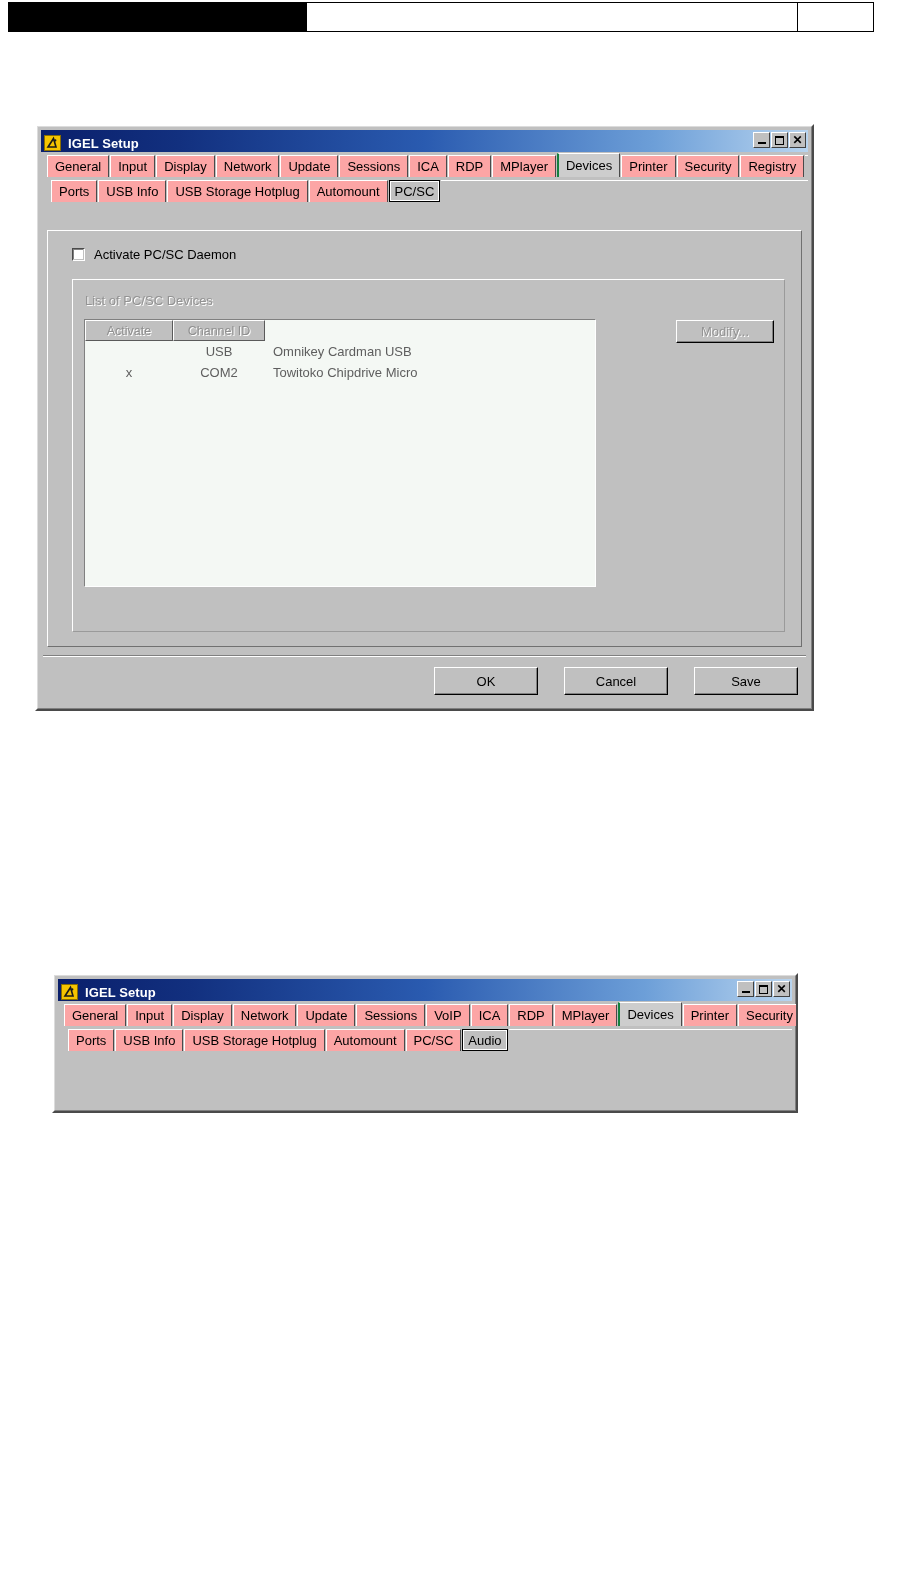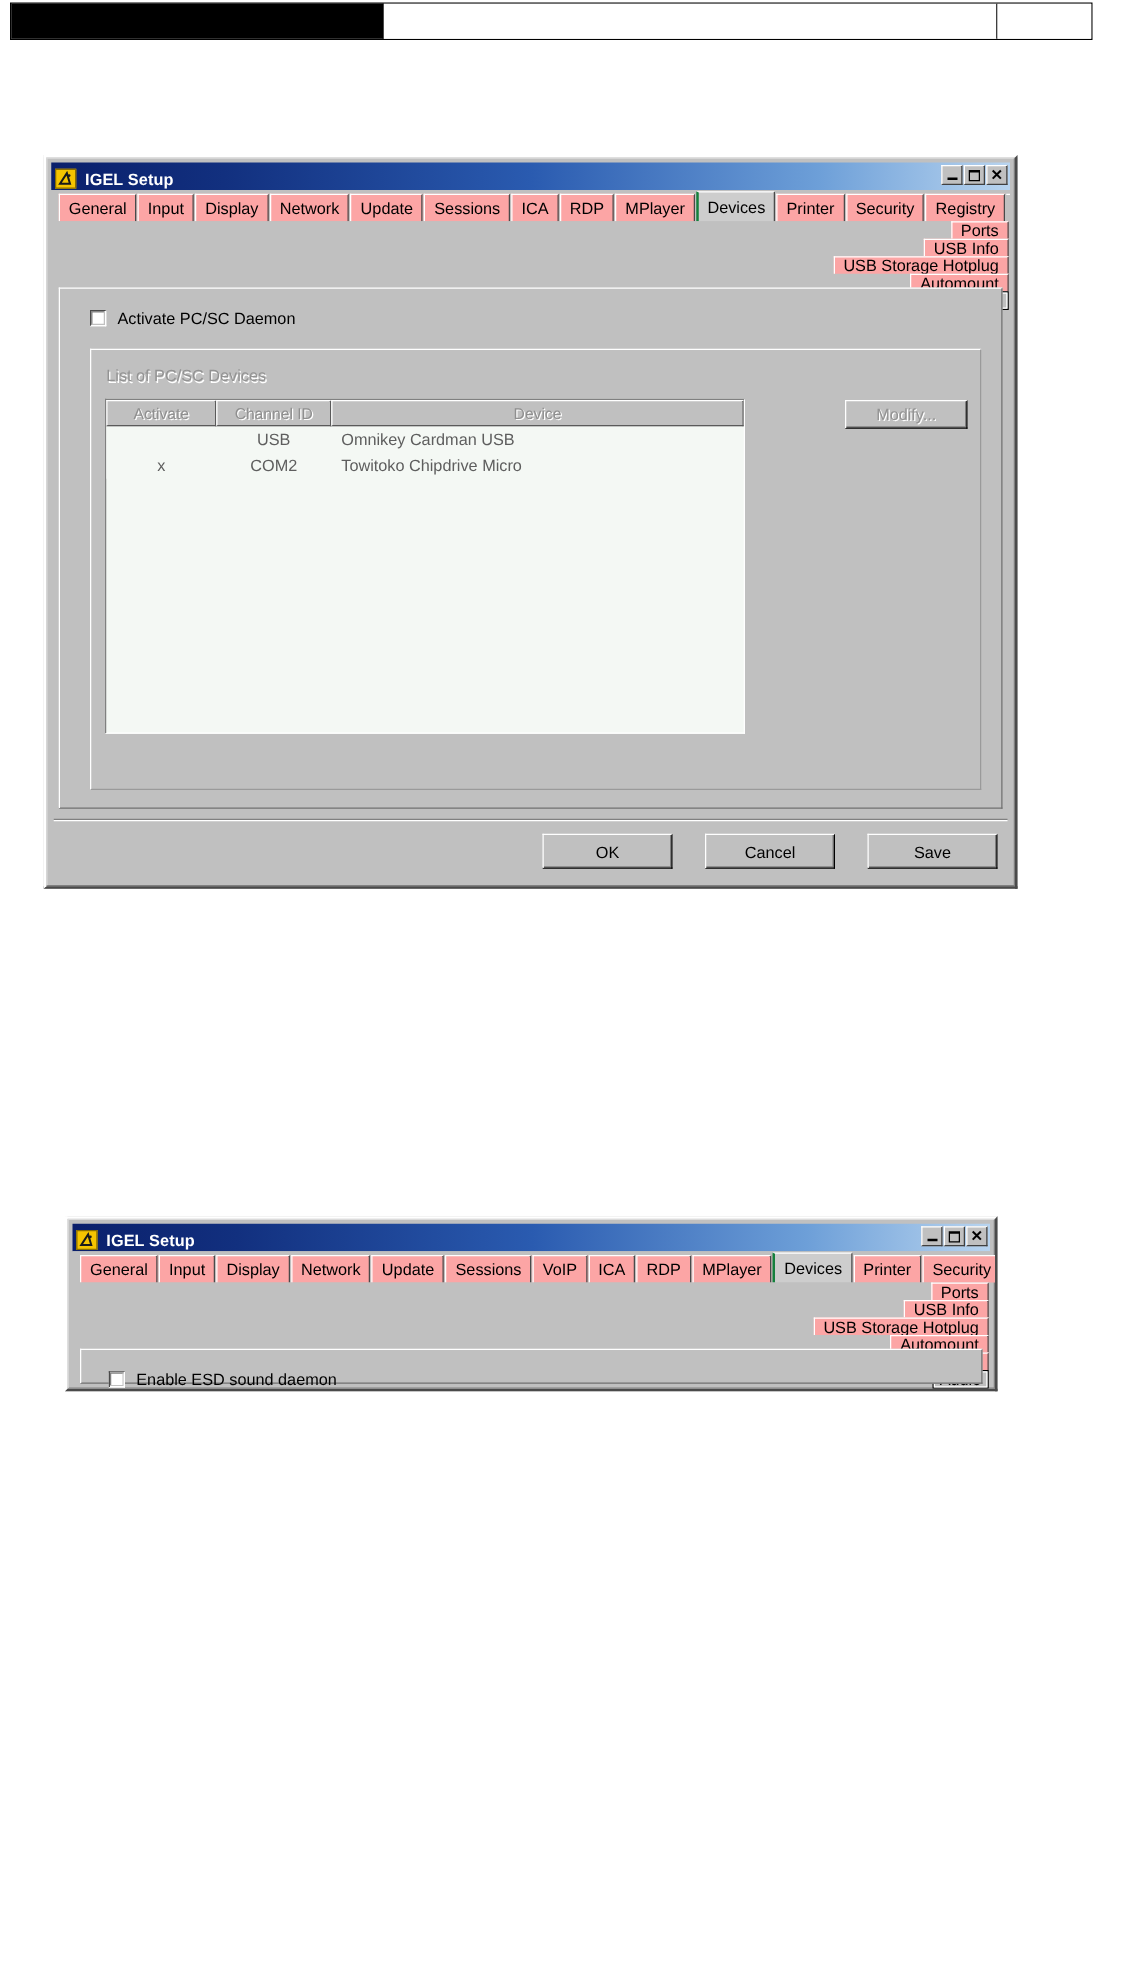--- a/index.html
+++ b/index.html
@@ -140,21 +140,21 @@
   
   .tabstrip {
     display: flex;
     align-items: flex-end;
     background: #c0c0c0;
     padding-left: 6px;
     height: 25px;
     box-sizing: border-box;
     position: relative;
   }
-  .tabstrip.row2 { padding-left: 10px; flex-direction: column; }
+  .tabstrip.row2 { padding-left: 10px; }
   .tab {
     height: 22px;
     background: #fca5a5;
     border-top: 1px solid #ffffff;
     border-left: 1px solid #ffffff;
     border-right: 1px solid #4a4a4a;
     box-sizing: border-box;
     display: flex;
     align-items: center;
     padding: 0 7px;
@@ -384,21 +384,20 @@
         <span class="checklabel">Activate PC/SC Daemon</span>
       </div>
 
       <div class="groupbox" style="position:absolute; left:24px; top:48px; right:16px; bottom:14px;">
         <span class="group-title" style="left:12px; top:13px;">List of PC/SC Devices</span>
 
         <div class="dev-table" style="left:11px; top:39px; width:512px; height:268px;">
           <div class="dev-thead">
             <div class="th c-activate">Activate</div>
             <div class="th c-channel">Channel ID</div>
-            <div class="th c-device">Device</div>
           </div>
           <div class="dev-tbody" id="d1-rows">
               <div class="dev-row">
                 <div class="td c-activate"></div>
                 <div class="td c-channel">USB</div>
                 <div class="td c-device">Omnikey Cardman USB</div>
               </div>
               <div class="dev-row">
                 <div class="td c-activate">x</div>
                 <div class="td c-channel">COM2</div>
@@ -465,21 +464,15 @@
     <div class="tabstrip row2" id="d2-subtabs">
         <div class="tab">Ports</div>
         <div class="tab">USB Info</div>
         <div class="tab">USB Storage Hotplug</div>
         <div class="tab">Automount</div>
         <div class="tab">PC/SC</div>
         <div class="tab focusbox">Audio</div>
         <div class="tabstrip-fill"></div>
       </div>
 
-    <div class="content-panel" style="position:absolute; left:10px; top:104px; right:10px; bottom:4px;">
-      <div class="checkrow" style="position:absolute; left:22px; top:16px;">
-        <span class="checkbox"></span>
-        <span class="checklabel">Enable ESD sound daemon</span>
-      </div>
-    </div>
 
   </div>
 </div>
 
 </body></html>

